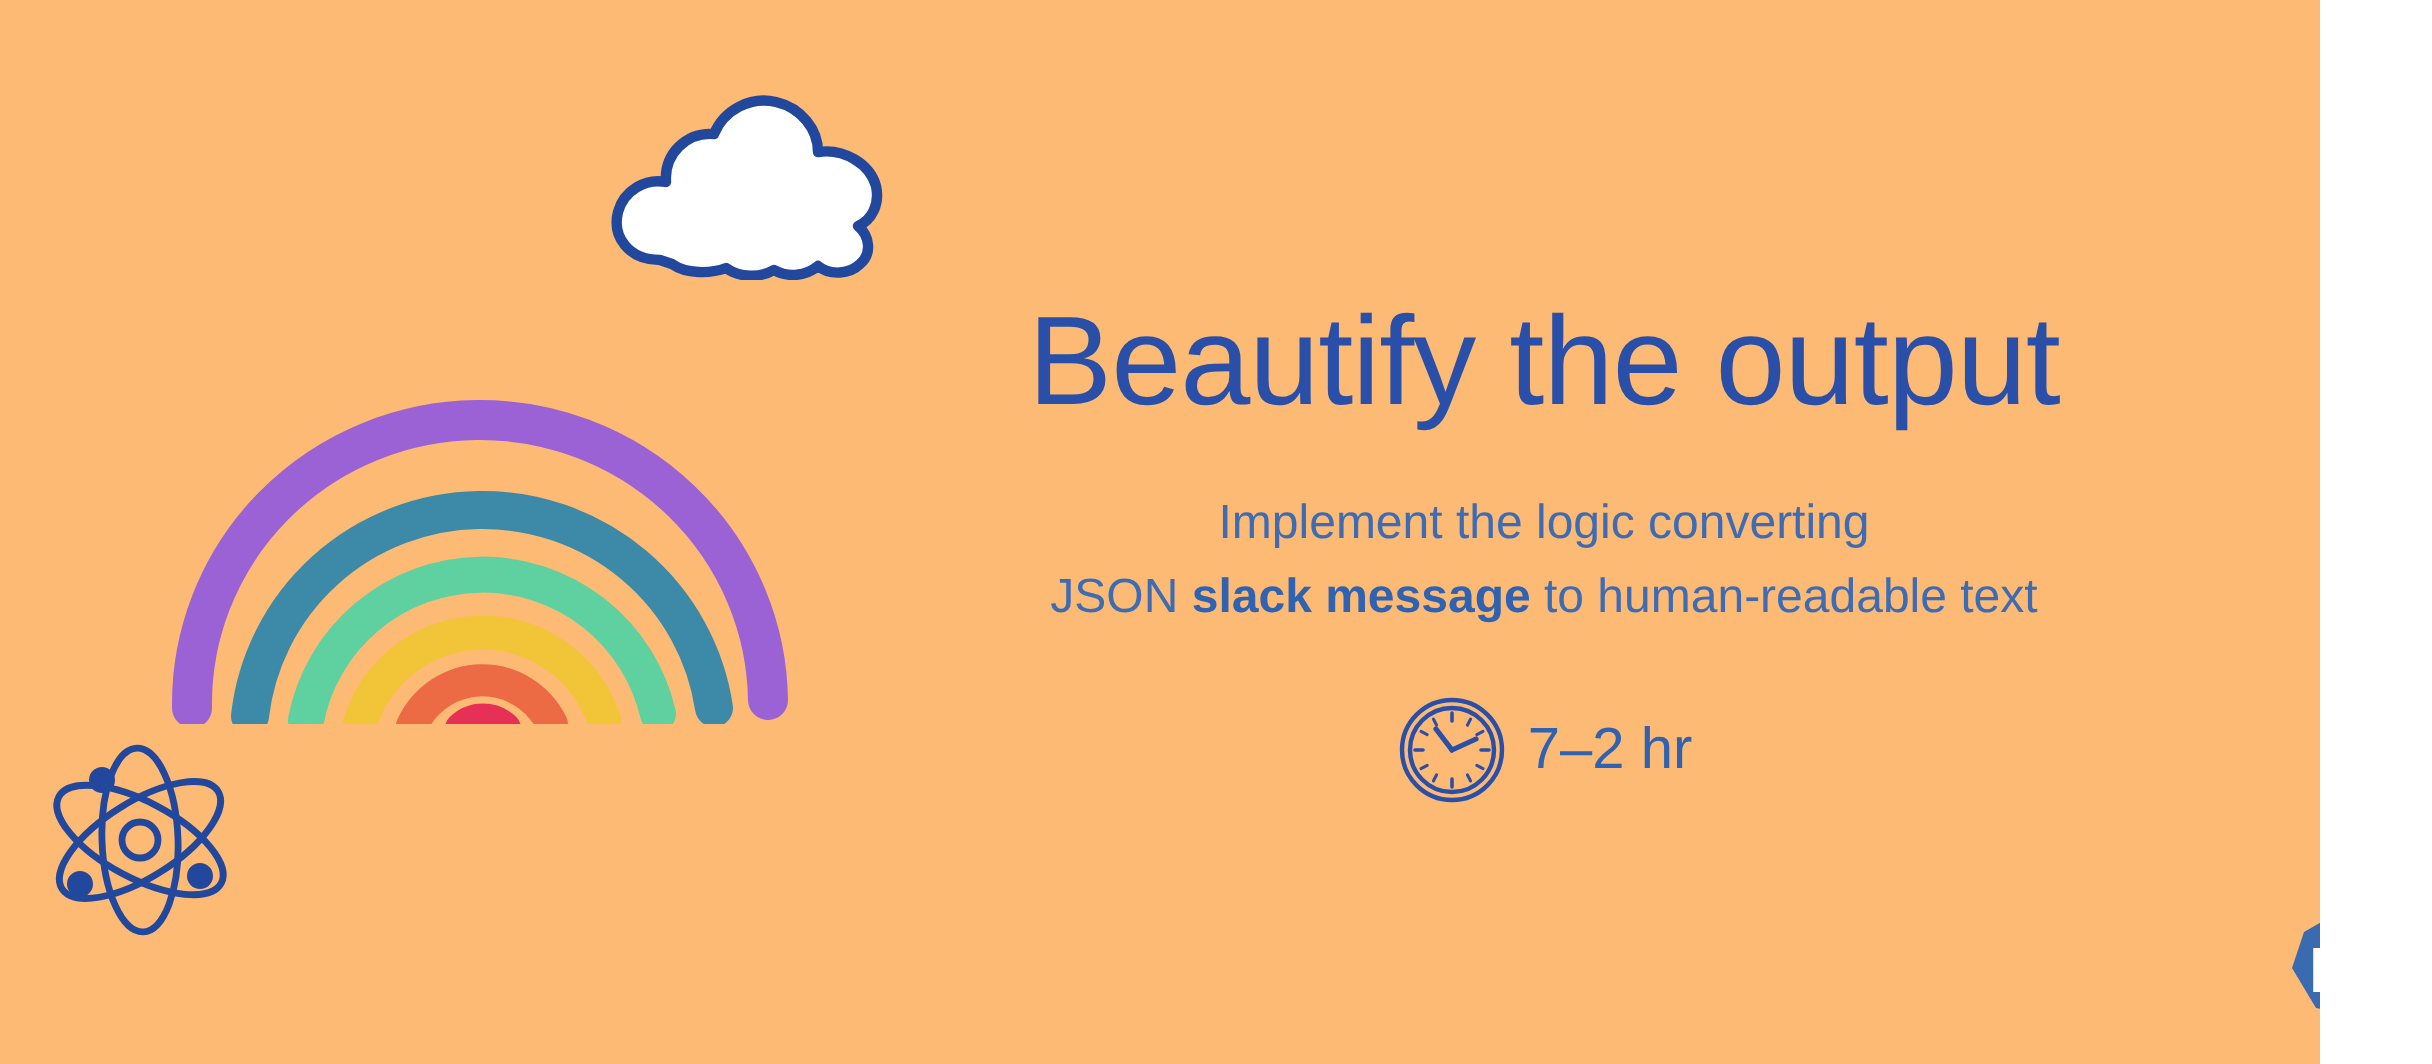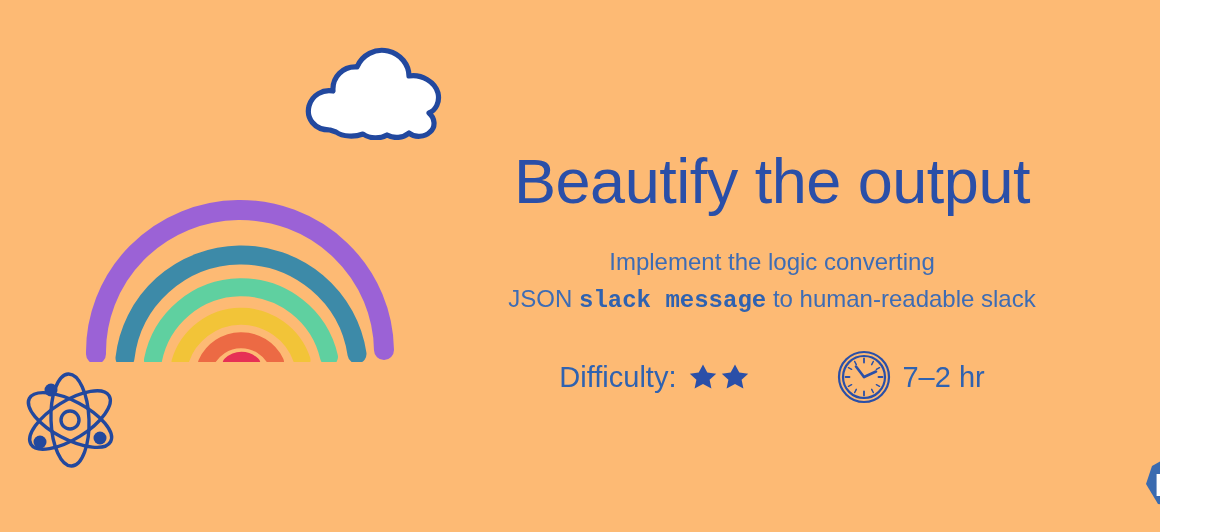--- a/index.html
+++ b/index.html
@@ -51,21 +51,20 @@
     margin-top: 30px;
     color: #3d6cb5;
     font-size: 24px;
     font-weight: 400;
     line-height: 1.55;
   }
   #subtitle .line { display: block; white-space: nowrap; }
   #subtitle .strong {
     font-weight: 700;
     color: #2f62b0;
-    font-family: Liberation Mono, monospace;
   }
 
   
   #meta-row {
     margin-top: 30px;
     display: flex;
     align-items: center;
     justify-content: center;
     gap: 86px;
   }
@@ -138,36 +137,25 @@
       </g>
     </svg>
   </div>
 
   <div id="content">
 
     <h1 id="page-title">Beautify the output</h1>
 
     <div id="subtitle">
       <span class="line">Implement the logic converting</span>
-      <span class="line"><span>JSON </span><span class="strong">slack message</span><span> to human-readable slack</span></span>
+      <span class="line"><span>JSON </span><span class="strong">slack message</span><span> to human-readable text</span></span>
     </div>
 
     <div id="meta-row">
 
-      <div class="meta-item">
-        <span class="meta-text">Difficulty:</span>
-        <span id="difficulty-stars">
-          <svg width="30" height="30" viewBox="0 0 30 30" aria-hidden="true">
-            <path d="M15 2.5 L19.3 10.6 L28.2 11.7 L21.6 17.7 L23.4 26.4 L15 22.1 L6.6 26.4 L8.4 17.7 L1.8 11.7 L10.7 10.6 Z" fill="#2a4fa8"></path>
-          </svg>
-          <svg width="30" height="30" viewBox="0 0 30 30" aria-hidden="true">
-            <path d="M15 2.5 L19.3 10.6 L28.2 11.7 L21.6 17.7 L23.4 26.4 L15 22.1 L6.6 26.4 L8.4 17.7 L1.8 11.7 L10.7 10.6 Z" fill="#2a4fa8"></path>
-          </svg>
-        </span>
-      </div>
 
       <div class="meta-item">
         <svg id="clock-icon" viewBox="0 0 56 56" aria-hidden="true">
           <circle cx="28" cy="28" r="25" fill="none" stroke="#2a4fa8" stroke-width="2.2"></circle>
           <circle cx="28" cy="28" r="21" fill="none" stroke="#2a4fa8" stroke-width="2.2"></circle>
           <g stroke="#2a4fa8" stroke-width="1.8" stroke-linecap="round">
             <line x1="28" y1="9.5" x2="28" y2="13.5"></line>
             <line x1="46.5" y1="28" x2="42.5" y2="28"></line>
             <line x1="28" y1="46.5" x2="28" y2="42.5"></line>
             <line x1="9.5" y1="28" x2="13.5" y2="28"></line>

